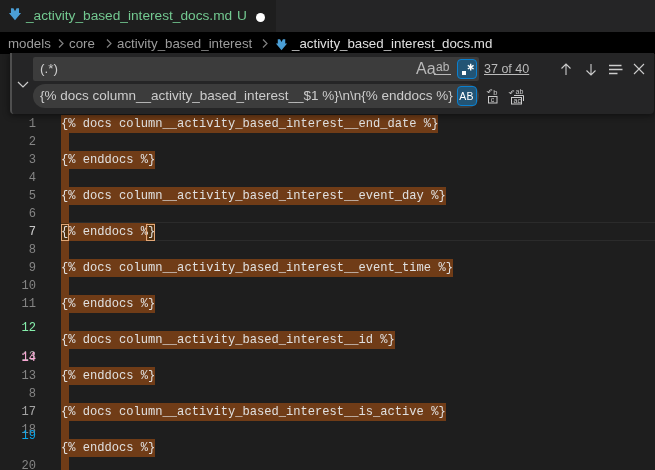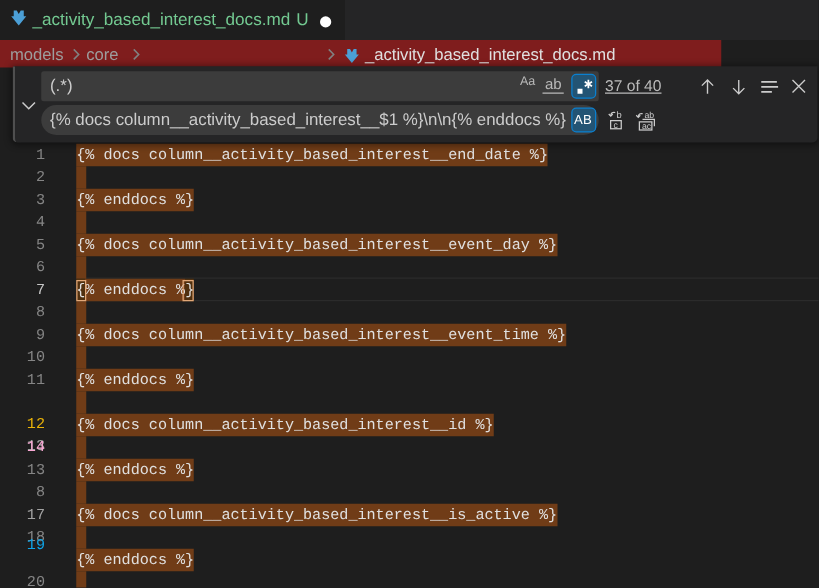--- a/index.html
+++ b/index.html
@@ -8,21 +8,21 @@
   .abs { position:absolute; }
 
   
   .tabbar { position:absolute; left:0; top:0; width:655px; height:32px; background:#252526; }
   .tab { position:absolute; left:0; top:0; width:276px; height:32px; background:#1e1e1e; }
   .tabname { position:absolute; left:26px; top:8px; font-size:13.7px; color:#73c991; }
   .tabu { position:absolute; left:237px; top:8px; font-size:13.7px; color:#73c991; }
   .tabdot { position:absolute; left:256px; top:13px; width:9px; height:9px; border-radius:50%; background:#ffffff; }
 
   
-  .crumbs { position:absolute; left:0; top:32px; width:577px; height:22px; background:#7f1d1d; }
+  .crumbs { position:absolute; left:0; top:32px; width:655px; height:22px; background:#000000; }
   .crumb { position:absolute; top:4px; font-size:13.3px; color:#9d9d9d; }
   .crumb.last { color:#e0e0e0; }
 
   
   .ln { position:absolute; left:0; width:36px; text-align:right;
         font-family:"Liberation Mono",monospace; font-size:12.1px; line-height:18px;
         color:#858585; height:18px; }
   .cl { position:absolute; left:61px; height:18px;
         font-family:"Liberation Mono",monospace; font-size:12.1px; line-height:18px;
         color:#e0e0e0; white-space:pre; }
@@ -56,20 +56,21 @@
 
 <div class="crumbs">
   <div class="crumb" style="left:8px;">models</div>
   <svg class="abs" style="left:57px; top:7px;" width="8" height="9" viewBox="0 0 8 9">
       <polyline points="2,0.5 6,4.5 2,8.5" fill="none" stroke="#808080" stroke-width="1.2"></polyline>
     </svg>
   <div class="crumb" style="left:69px;">core</div>
   <svg class="abs" style="left:105px; top:7px;" width="8" height="9" viewBox="0 0 8 9">
       <polyline points="2,0.5 6,4.5 2,8.5" fill="none" stroke="#808080" stroke-width="1.2"></polyline>
     </svg>
+  <div class="crumb" style="left:117px;">activity_based_interest</div>
   <svg class="abs" style="left:261px; top:7px;" width="8" height="9" viewBox="0 0 8 9">
       <polyline points="2,0.5 6,4.5 2,8.5" fill="none" stroke="#808080" stroke-width="1.2"></polyline>
     </svg>
   <svg class="abs" style="left:275px; top:6px;" width="13" height="13" viewBox="0 0 16 16">
     <polygon points="3.4,1.5 6.2,1.5 8,4.9 9.8,1.5 12.6,1.5 12.6,6.9 14.9,6.9 8,15.2 1.1,6.9 3.4,6.9" fill="#4b9fd6"></polygon>
   </svg>
   <div class="crumb last" style="left:292px;">_activity_based_interest_docs.md</div>
 </div>
 
 <div class="abs" style="left:61px; top:222px; width:594px; height:1px; background:#2b2b2b;"></div>
@@ -91,21 +92,21 @@
 <div class="ln" style="top:223px;color:#c6c6c6">7</div>
 <div class="cl" style="top:223px"><span class="hl" style="background:#50300f">{</span><span class="hl">% enddocs %</span><span class="hl" style="background:#50300f">}</span></div>
 <div class="ln" style="top:241px;color:#858585">8</div>
 <div class="sliver" style="top:241px"></div>
 <div class="ln" style="top:259px;color:#858585">9</div>
 <div class="cl" style="top:259px"><span class="hl">{% docs column__activity_based_interest__event_time %}</span></div>
 <div class="ln" style="top:277px;color:#858585">10</div>
 <div class="sliver" style="top:277px"></div>
 <div class="ln" style="top:295px;color:#858585">11</div>
 <div class="cl" style="top:295px"><span class="hl">{% enddocs %}</span></div>
-<div class="ln" style="top:330px;color:#eab308">12</div>
+<div class="ln" style="top:319px;color:#86efac">12</div>
 <div class="sliver" style="top:313px"></div>
 <div class="ln" style="top:348px;color:#a3a3a3">13</div>
 <div class="cl" style="top:331px"><span class="hl">{% docs column__activity_based_interest__id %}</span></div>
 <div class="ln" style="top:349px;color:#f9a8d4">14</div>
 <div class="sliver" style="top:349px"></div>
 <div class="ln" style="top:367px;color:#858585">13</div>
 <div class="cl" style="top:367px"><span class="hl">{% enddocs %}</span></div>
 <div class="ln" style="top:385px;color:#858585">8</div>
 <div class="sliver" style="top:385px"></div>
 <div class="ln" style="top:403px;color:#a3a3a3">17</div>
@@ -122,21 +123,21 @@
 <div class="abs" style="left:146px; top:224px; width:8.5px; height:17px; border:1px solid #e2a878;"></div>
 
 <div class="fw">
 
   <svg class="abs" style="left:5px; top:28px;" width="12" height="7" viewBox="0 0 12 7">
     <polyline points="1,1 6,6 11,1" fill="none" stroke="#cccccc" stroke-width="1.2"></polyline>
   </svg>
 
   <div class="finput" style="top:4px;">(.*)</div>
 
-  <div class="icon" style="left:404px; top:7px; font-size:10px; color:#b9b9b9;">Aa</div>
+  <div class="icon" style="left:404px; top:7px; font-size:16px; color:#b9b9b9;">Aa</div>
 
   <div class="icon" style="left:422px; top:7px; font-size:12px; color:#b9b9b9; border-bottom:1px solid #b9b9b9; padding:0 2px;">ab</div>
 
   <div class="optbtn" style="left:444.5px; top:6px;">
     <svg width="19" height="19" viewBox="0 0 19 19" style="position:absolute;left:0;top:0;">
       <rect x="4" y="11" width="4" height="4" fill="#ffffff"></rect>
       <g stroke="#ffffff" stroke-width="1.4">
         <line x1="12.7" y1="3.8" x2="12.7" y2="10.6"></line>
         <line x1="9.8" y1="5.4" x2="15.6" y2="9"></line>
         <line x1="15.6" y1="5.4" x2="9.8" y2="9"></line>

